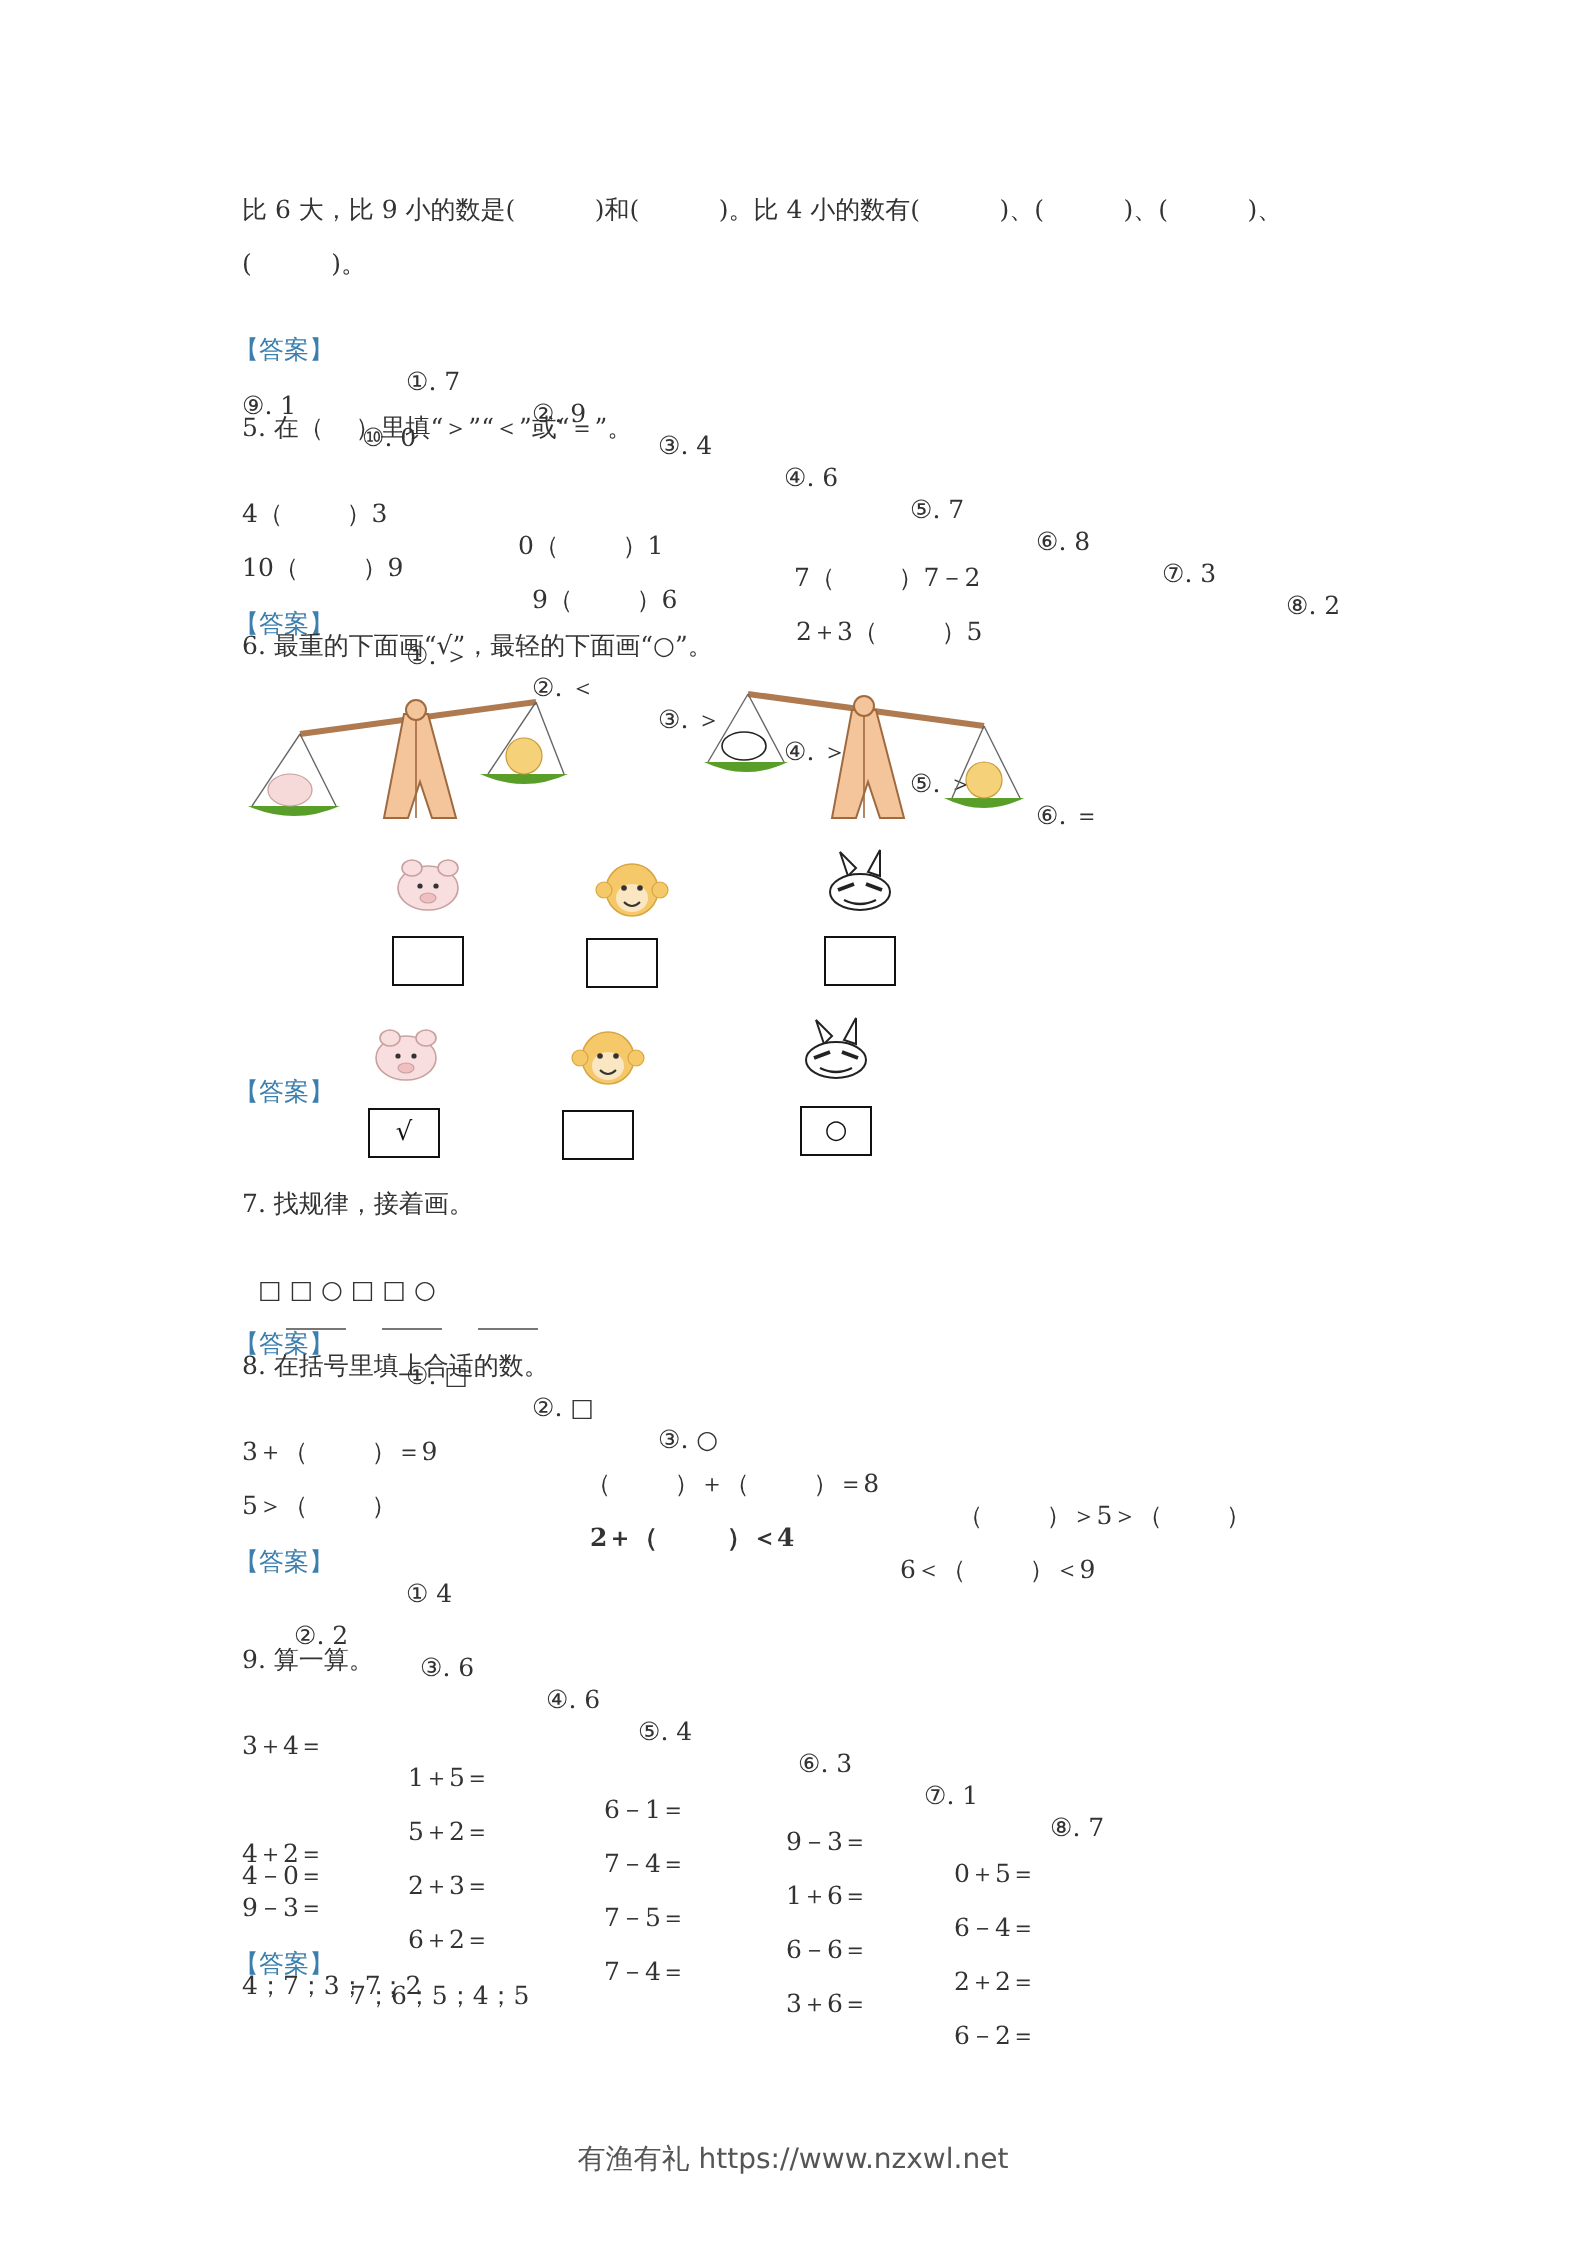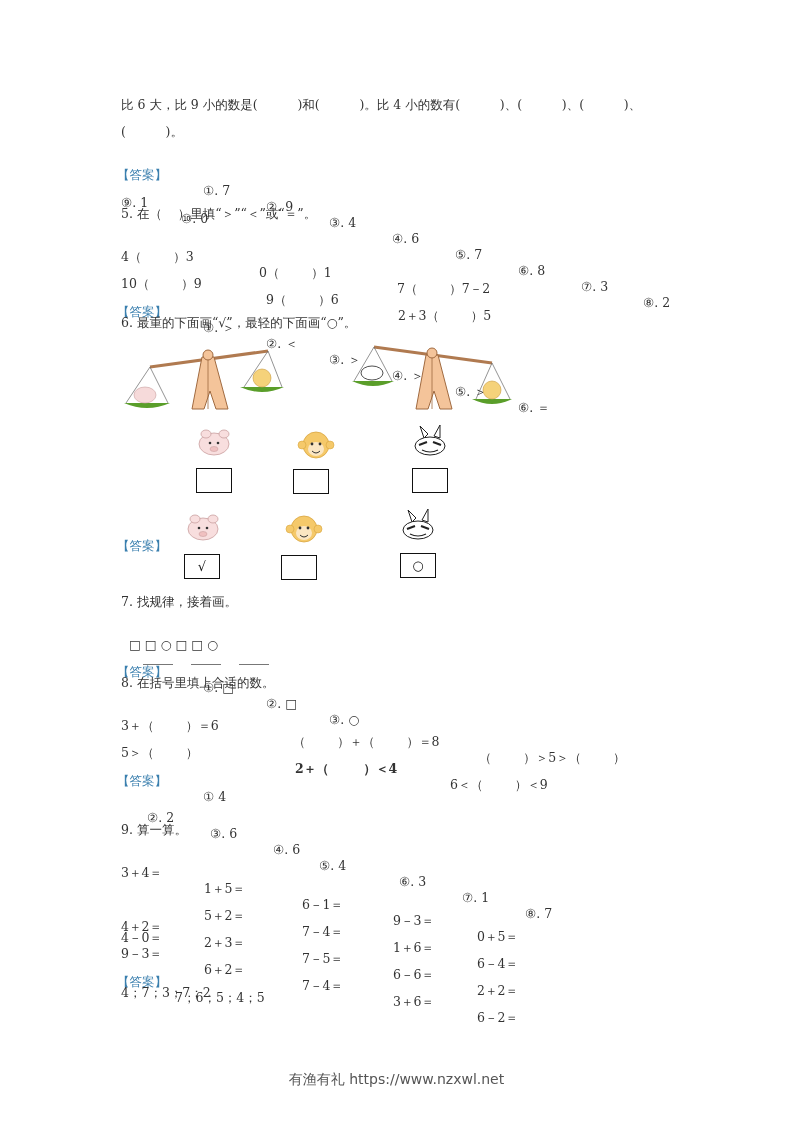--- a/index.html
+++ b/index.html
@@ -165,21 +165,21 @@
 </div>
 <div class="line" style="top:648px;">
   <span class="abs ans" style="left:-4px;">【答案】</span>
   <span class="abs" style="left:82px;">①. □</span>
   <span class="abs" style="left:145px;">②. □</span>
   <span class="abs" style="left:208px;">③. ○</span>
 </div>
 
 <div class="line" style="top:675px;">8. 在括号里填上合适的数。</div>
 <div class="line" style="top:702px;">
-  <span class="abs" style="left:0px;">3＋（        ）＝6</span>
+  <span class="abs" style="left:0px;">3＋（        ）＝9</span>
   <span class="abs" style="left:172px;">（        ）＋（        ）＝8</span>
   <span class="abs" style="left:358px;">（        ）＞5＞（        ）</span>
 </div>
 <div class="line" style="top:729px;">
   <span class="abs" style="left:0px;">5＞（        ）</span>
   <span class="abs" style="left:174px;font-weight:bold;">2＋（        ）＜4</span>
   <span class="abs" style="left:329px;">6＜（        ）＜9</span>
 </div>
 <div class="line" style="top:757px;">
   <span class="abs ans" style="left:-4px;">【答案】</span>

